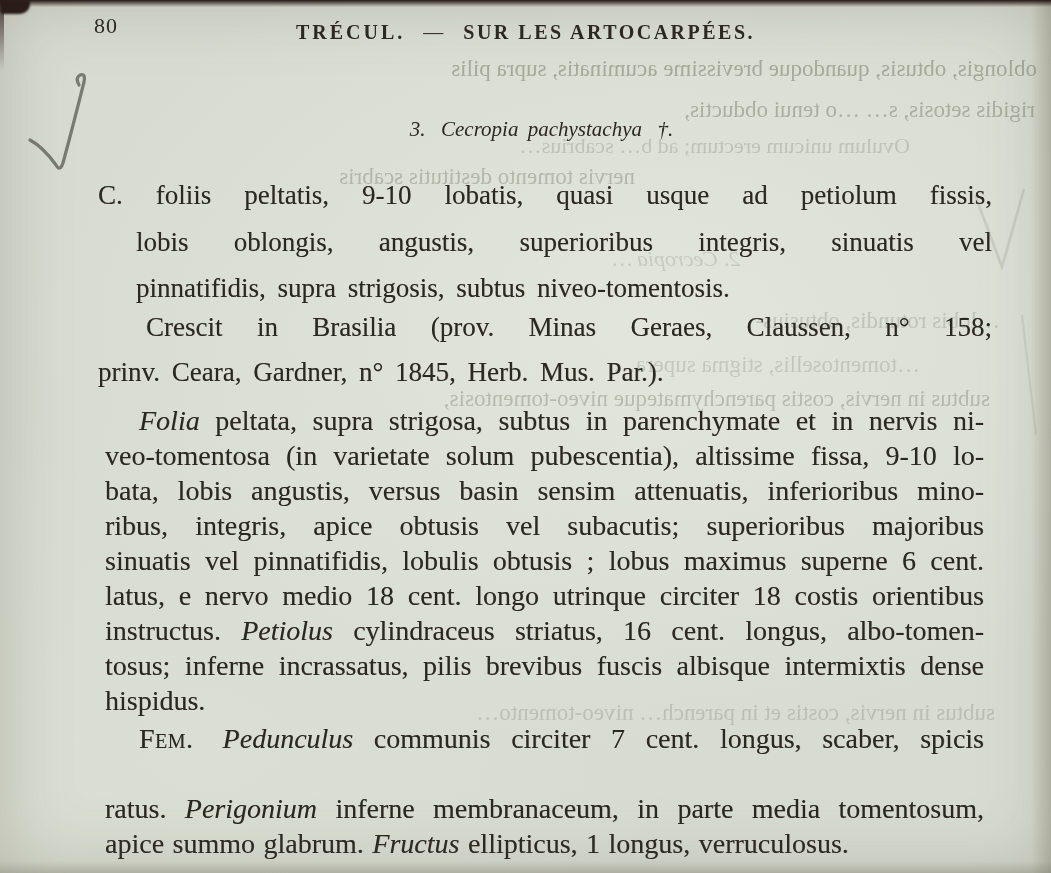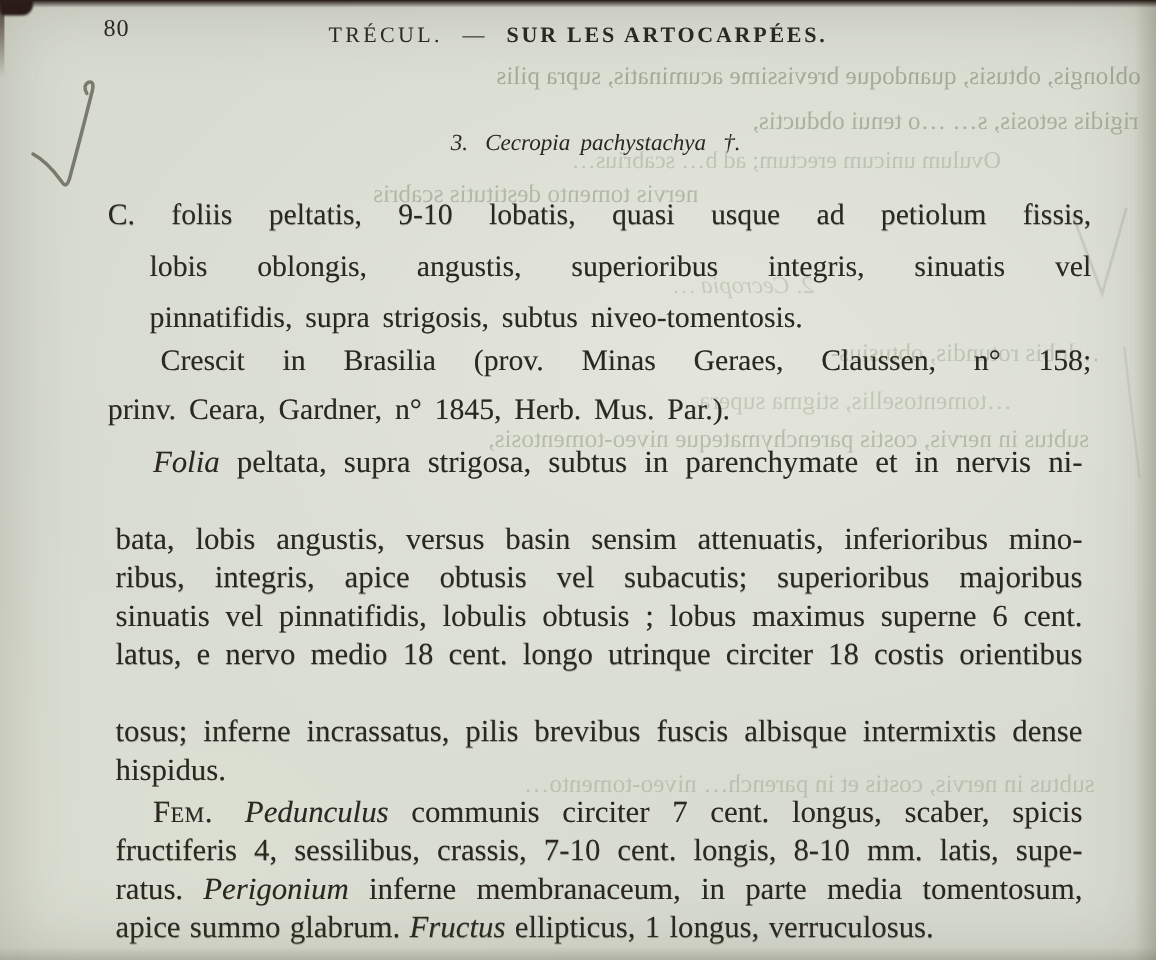--- a/index.html
+++ b/index.html
@@ -23,21 +23,21 @@
   .wrapline{position:absolute;white-space:normal;text-shadow:.3px .3px 0 rgba(42,40,31,.35);z-index:3;}
   .j{text-align:justify;text-align-last:justify;white-space:normal;}
   .big{font-size:27px;word-spacing:5px;line-height:1.15;}
   .small{font-size:28px;word-spacing:1.5px;line-height:1.15;}
   .it{font-style:italic;}
   .sc{font-variant:small-caps;letter-spacing:.5px;}
   .gap{margin-left:.3em;}
 
   .pagenum{position:absolute;left:94px;top:13px;font-size:22px;letter-spacing:1px;z-index:3;}
   .runhead{position:absolute;left:0;top:21px;width:100%;text-align:center;font-size:20px;letter-spacing:2px;z-index:3;}
-  .runhead .author{font-weight:400;letter-spacing:3px;}
+  .runhead .author{font-weight:700;letter-spacing:3px;}
   .runhead .sep{margin:0 .55em;}
   .runhead .worktitle{letter-spacing:2.5px;font-weight:700;}
 
   .heading{position:absolute;left:16px;top:101px;width:100%;text-align:center;font-size:21px;font-style:italic;z-index:3;word-spacing:4px;margin-top:16px;}
 
   .ghost{
     position:absolute;transform:scaleX(-1);color:#79816d;
     font-size:23px;filter:blur(.5px);white-space:nowrap;z-index:1;pointer-events:none;
   }
   .pen{position:absolute;z-index:4;pointer-events:none;}
@@ -82,32 +82,35 @@
   <div class="wrapline big j" style="left:98px;top:180px;width:894px;">C. foliis peltatis, 9-10 lobatis, quasi usque ad petiolum fissis,</div>
   <div class="wrapline big j" style="left:136px;top:227px;width:856px;">lobis oblongis, angustis, superioribus integris, sinuatis vel</div>
   <div class="line big" style="left:136px;top:273px;">pinnatifidis, supra strigosis, subtus niveo-tomentosis.</div>
 
   <div class="wrapline big j" style="left:146px;top:312px;width:846px;">Crescit in Brasilia (prov. Minas Geraes, Claussen, n° 158;</div>
   <div class="line big" style="left:98px;top:357px;">prinv. Ceara, Gardner, n° 1845, Herb. Mus. Par.).</div>
 
   <div class="wrapline small j" style="left:139px;top:405px;width:845px;">
     <span class="it">Folia</span><span> peltata, supra strigosa, subtus in parenchymate et in nervis ni-</span>
   </div>
+  <div class="wrapline small j" style="left:105px;top:440px;width:879px;">veo-tomentosa (in varietate solum pubescentia), altissime fissa, 9-10 lo-</div>
   <div class="wrapline small j" style="left:105px;top:510px;width:879px;">ribus, integris, apice obtusis vel subacutis; superioribus majoribus</div>
   <div class="wrapline small j" style="left:105px;top:475px;width:879px;">bata, lobis angustis, versus basin sensim attenuatis, inferioribus mino-</div>
   <div class="wrapline small j" style="left:105px;top:545px;width:879px;">sinuatis vel pinnatifidis, lobulis obtusis ; lobus maximus superne 6 cent.</div>
   <div class="wrapline small j" style="left:105px;top:580px;width:879px;">latus, e nervo medio 18 cent. longo utrinque circiter 18 costis orientibus</div>
+  <div class="wrapline small j" style="left:105px;top:615px;width:879px;">
+    <span>instructus. </span><span class="it">Petiolus</span><span> cylindraceus striatus, 16 cent. longus, albo-tomen-</span>
+  </div>
   <div class="wrapline small j" style="left:105px;top:650px;width:879px;">tosus; inferne incrassatus, pilis brevibus fuscis albisque intermixtis dense</div>
   <div class="line small" style="left:105px;top:685px;">hispidus.</div>
 
   <div class="wrapline small j" style="left:139px;top:723px;width:845px;">
     <span class="sc">Fem.</span>
     <span class="it gap">Pedunculus</span><span> communis circiter 7 cent. longus, scaber, spicis</span>
   </div>
-  <div class="wrapline small j" style="left:105px;top:758px;width:879px;">fructiferis 4, sessilibus, crassis, 7-10 cent. longis, 8-10 mm. latis, supe-</div>
   <div class="wrapline small j" style="left:105px;top:793px;width:879px;">
     <span>ratus. </span><span class="it">Perigonium</span><span> inferne membranaceum, in parte media tomentosum,</span>
   </div>
   <div class="line small" style="left:105px;top:828px;">
     <span>apice summo glabrum. </span><span class="it">Fructus</span><span> ellipticus, 1 longus, verruculosus.</span>
   </div>
 
   <div class="edge-top"></div>
   <div class="edge-corner"></div>
   <div class="edge-left"></div>

